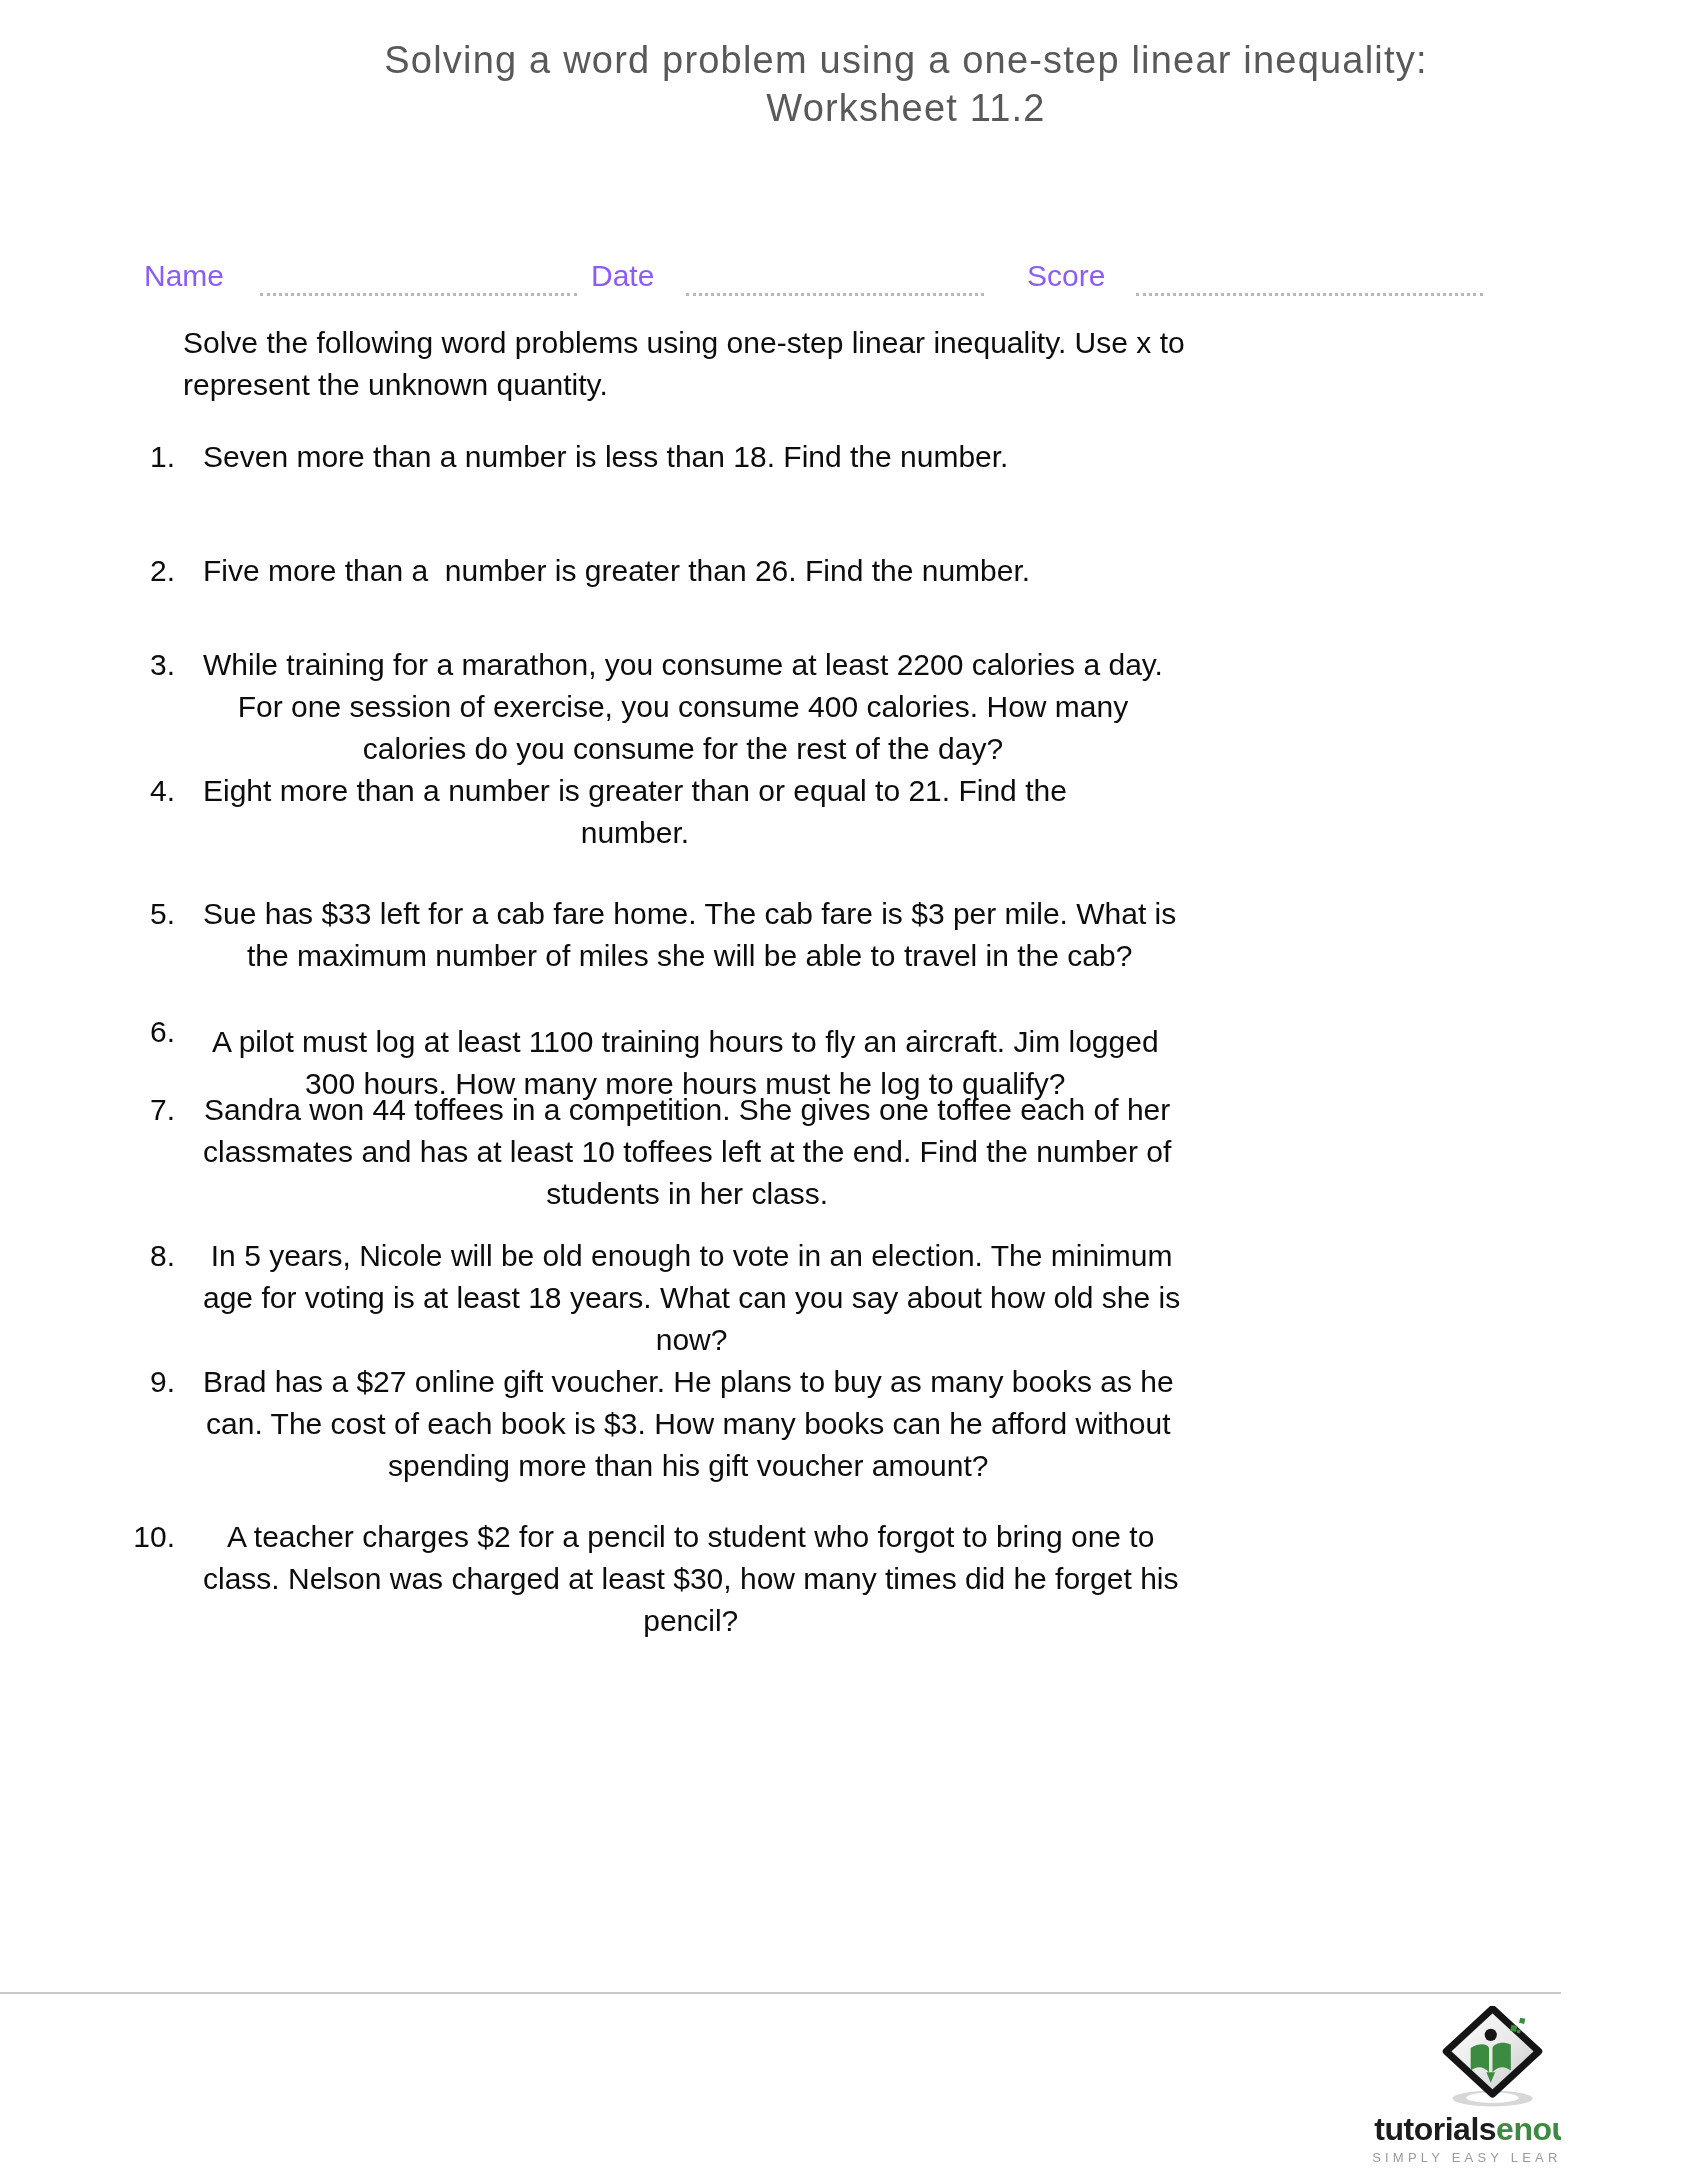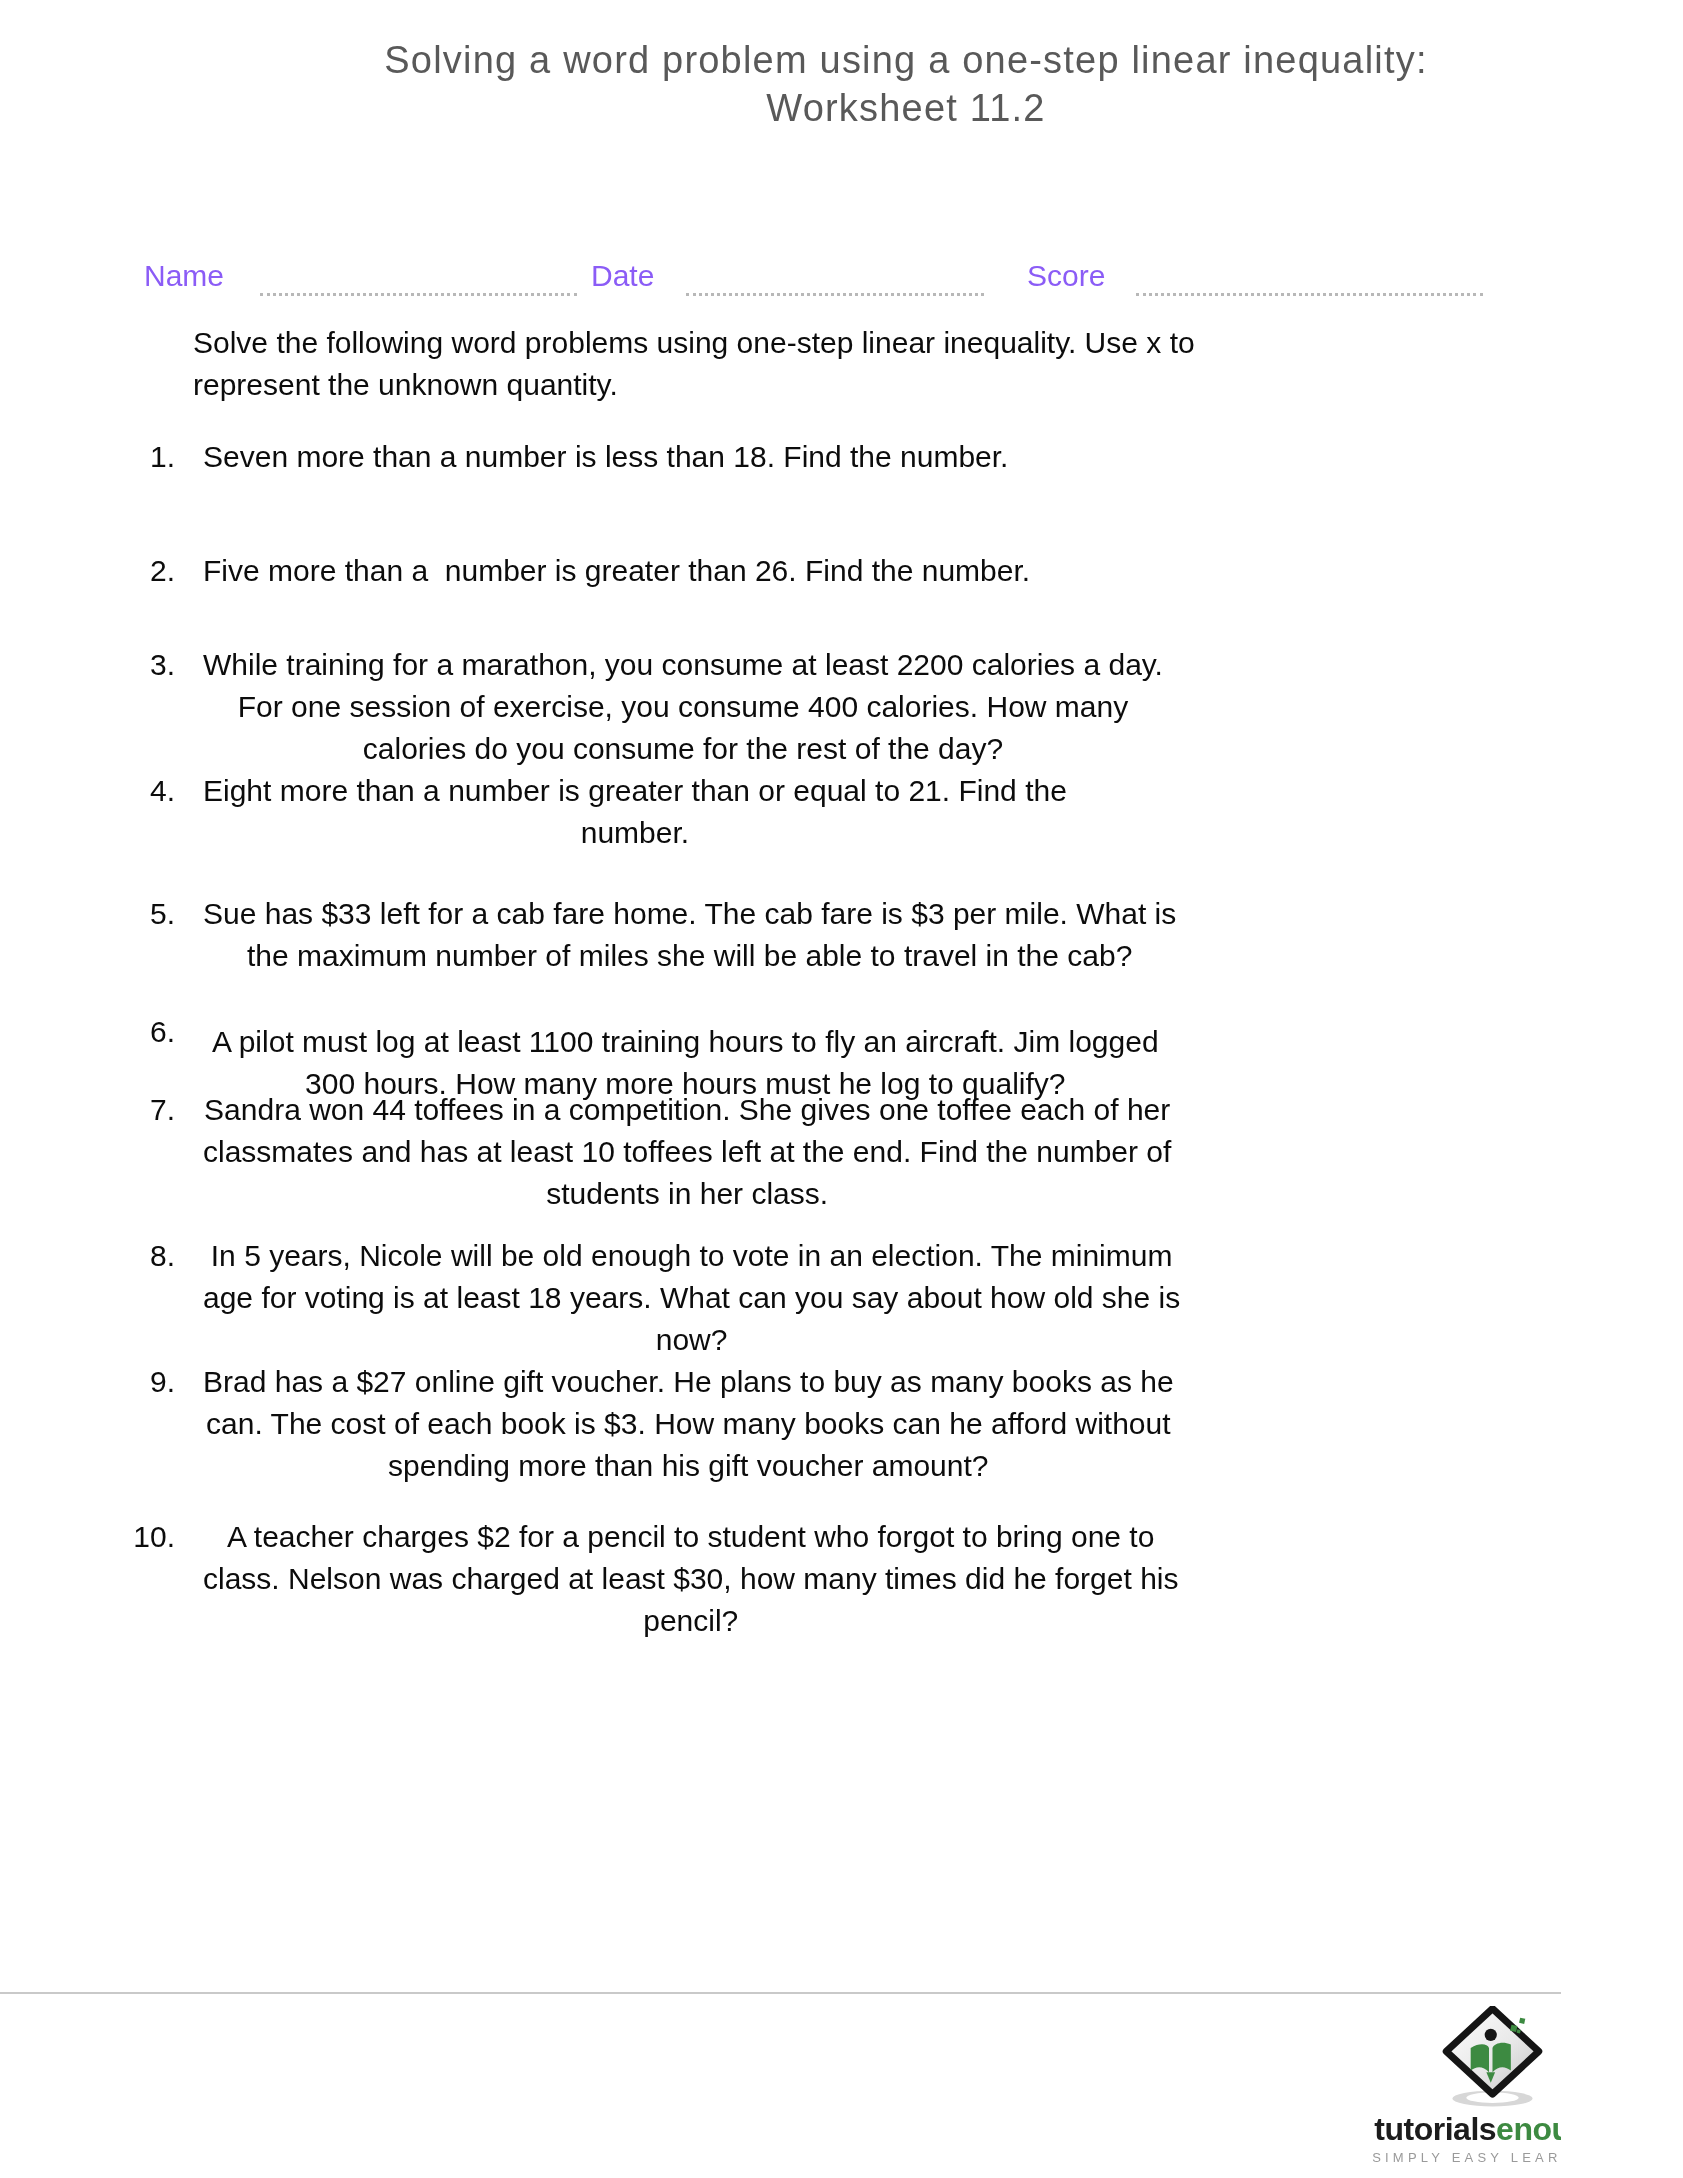--- a/index.html
+++ b/index.html
@@ -11,21 +11,21 @@
     position:absolute;left:129px;top:36px;width:1554px;text-align:center;
     color:#595959;font-size:38px;line-height:48px;letter-spacing:1.2px;
   }
   .fields-row .label{
     position:absolute;top:259px;font-size:30px;color:#8b5cf6;
   }
   .dotline{
     position:absolute;top:263px;height:30px;border-bottom:3px dotted #b8b8b8;
   }
   .instructions{
-    position:absolute;left:193px;top:322px;font-size:30px;line-height:42px;
+    position:absolute;left:183px;top:322px;font-size:30px;line-height:42px;
     color:#0c0c0c;white-space:pre;
   }
   .item{position:absolute;left:0;font-size:30px;color:#0c0c0c;}
   .item .num{
     position:absolute;left:94px;top:0;width:81px;text-align:right;
     line-height:42px;white-space:pre;
   }
   .item .lines{position:absolute;left:203px;top:0;text-align:center;}
   .item .line{line-height:42px;white-space:pre;}
   .item.indent .lines{padding-left:9px;margin-top:10px;}

